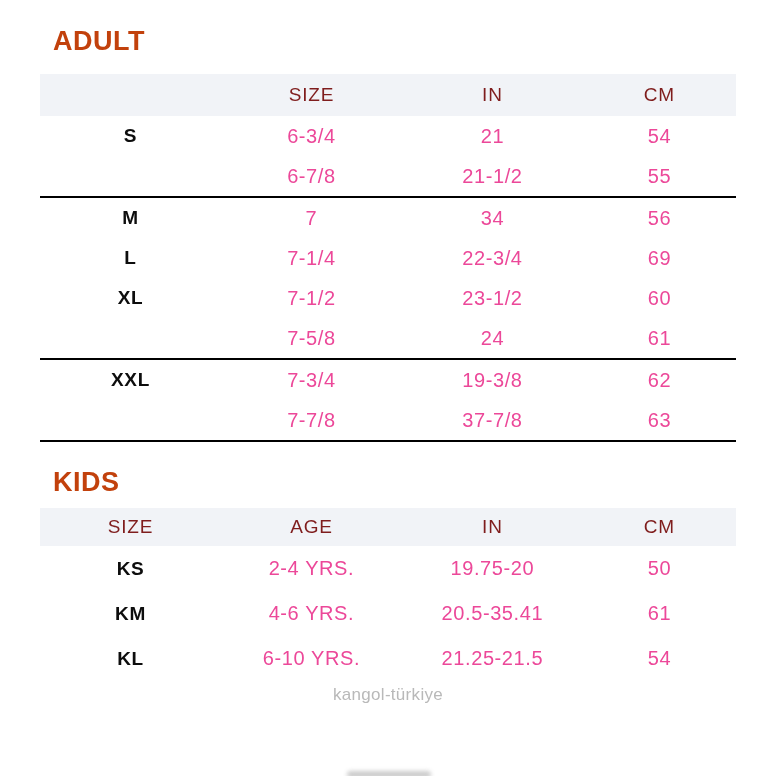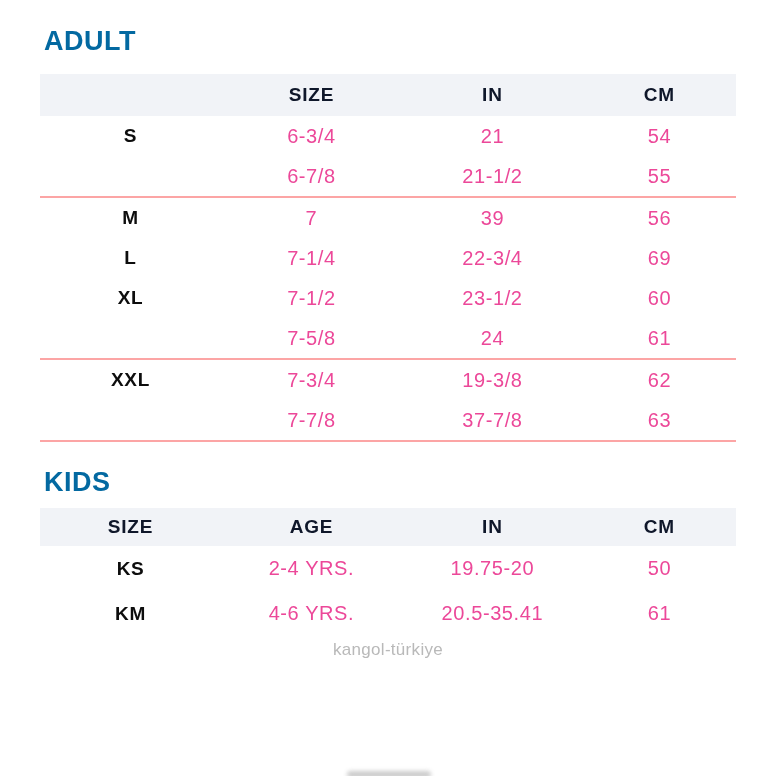--- a/index.html
+++ b/index.html
@@ -15,39 +15,39 @@
     height: 776px;
     box-sizing: border-box;
     padding: 26px 40px 0 40px;
     background: #ffffff;
     overflow: hidden;
   }
   .section-title {
     font-size: 27px;
     font-weight: 800;
     letter-spacing: 0.5px;
-    margin: 0 0 17px 4px;
-    color: #0369a1;
+    margin: 0 0 17px 13px;
+    color: #c2410c;
   }
   .section-title.kids {
     margin-top: 25px;
     margin-bottom: 10px;
   }
   table.size-table {
     width: 100%;
     border-collapse: collapse;
     table-layout: fixed;
   }
   table.size-table thead th {
     background: #f1f3f7;
     height: 42px;
     font-size: 19px;
-    font-weight: 700;
+    font-weight: 400;
     letter-spacing: 0.8px;
-    color: #0f172a;
+    color: #7f1d1d;
     text-align: center;
     padding: 0;
   }
   table.size-table.kids thead th {
     height: 38px;
   }
   table.size-table tbody td {
     height: 40px;
     text-align: center;
     font-size: 20px;
@@ -59,21 +59,21 @@
   table.size-table.kids tbody td {
     height: 45px;
   }
   table.size-table tbody td.row-label {
     font-size: 19px;
     font-weight: 700;
     letter-spacing: 0.6px;
     color: #0d0d0d;
   }
   table.size-table tbody tr.group-end td {
-    border-bottom: 2px solid #fca5a5;
+    border-bottom: 2px solid #000000;
   }
   .watermark {
     margin-top: 4px;
     text-align: center;
     font-size: 17px;
     letter-spacing: 0.3px;
     color: #b9b9b9;
   }
   .bottom-smudge {
     position: absolute;
@@ -118,21 +118,21 @@
         </tr>
         <tr class="group-end">
           <td class="row-label"></td>
           <td>6-7/8</td>
           <td>21-1/2</td>
           <td>55</td>
         </tr>
         <tr>
           <td class="row-label">M</td>
           <td>7</td>
-          <td>39</td>
+          <td>34</td>
           <td>56</td>
         </tr>
         <tr>
           <td class="row-label">L</td>
           <td>7-1/4</td>
           <td>22-3/4</td>
           <td>69</td>
         </tr>
         <tr>
           <td class="row-label">XL</td>
@@ -184,19 +184,25 @@
           <td>2-4 YRS.</td>
           <td>19.75-20</td>
           <td>50</td>
         </tr>
         <tr>
           <td class="row-label">KM</td>
           <td>4-6 YRS.</td>
           <td>20.5-35.41</td>
           <td>61</td>
         </tr>
+        <tr>
+          <td class="row-label">KL</td>
+          <td>6-10 YRS.</td>
+          <td>21.25-21.5</td>
+          <td>54</td>
+        </tr>
       </tbody>
   </table>
 
   <div class="watermark">kangol-türkiye</div>
 
   <div class="bottom-smudge"></div>
 </div>
 
 </body></html>

